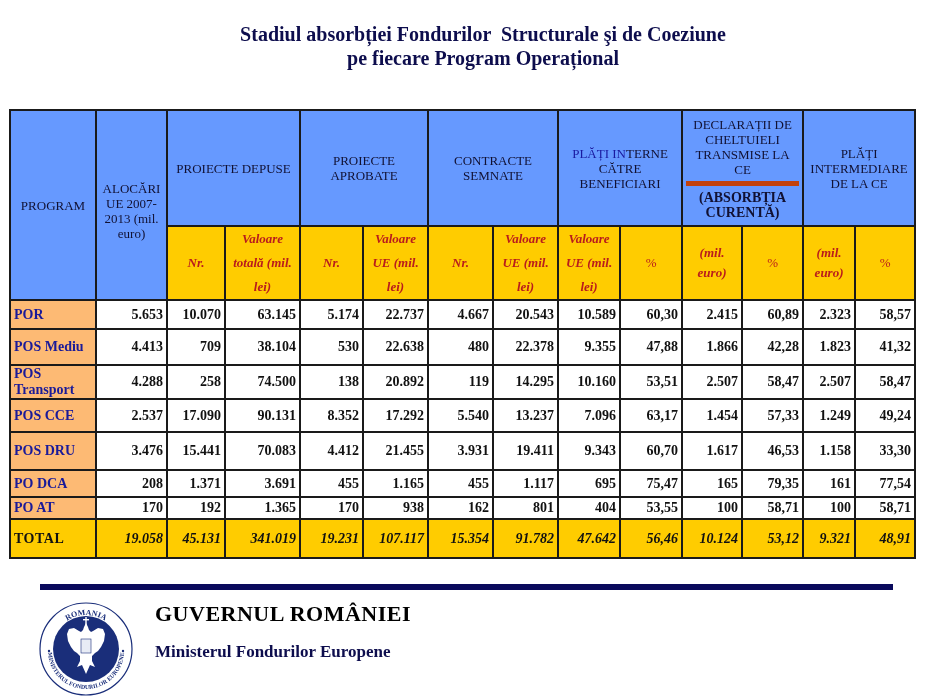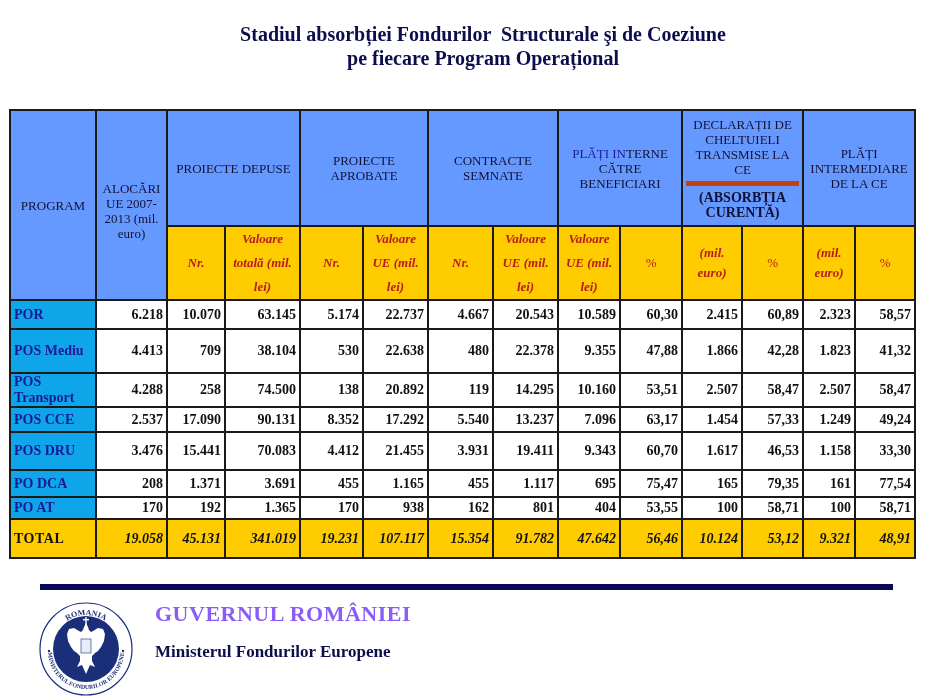--- a/index.html
+++ b/index.html
@@ -41,38 +41,38 @@
       text-align: center; vertical-align: middle;
     }
     th.hy.pct { font-weight: normal; font-style: normal; }
     th.hy.small { line-height: 20px; }
     .blue-part { color: #1a1aa0; }
     .decl-top { display: block; padding-bottom: 4px; border-bottom: 5px solid #c2410c; }
     .decl-bot { display: block; font-weight: bold; padding-top: 4px; font-size: 14px; }
 
     td.prog {
       color: #1a1a99; font-weight: bold; font-size: 14px; line-height: 16px;
-      text-align: left; vertical-align: middle; background: #0ea5e9;
+      text-align: left; vertical-align: middle; background: #fdba74;
     }
     td.num {
       color: #111; font-weight: bold; font-size: 14px;
       text-align: right; vertical-align: middle; background: #fff;
     }
     tr.total td { background: #ffcc00; }
     tr.total td.prog { color: #111; letter-spacing: 0.5px; }
     tr.total td.num { font-style: italic; }
 
     .footer-bar {
       position: absolute; left: 40px; top: 584px; width: 853px; height: 6px;
       background: #0a0a5c;
     }
     .seal { position: absolute; left: 38px; top: 601px; width: 96px; height: 96px; }
     .gov {
       position: absolute; left: 155px; top: 601px;
-      color: #8b5cf6; font-weight: bold; font-size: 22px; letter-spacing: 0.5px;
+      color: #000000; font-weight: bold; font-size: 22px; letter-spacing: 0.5px;
     }
     .ministry {
       position: absolute; left: 155px; top: 642px;
       color: #0d0d4d; font-weight: bold; font-size: 17px;
     }
   </style>
 </head>
 <body>
 
 <div class="page">
@@ -124,35 +124,35 @@
         <th class="hy pct">%</th>
         <th class="hy small">(mil. euro)</th>
         <th class="hy pct">%</th>
         <th class="hy small">(mil. euro)</th>
         <th class="hy pct">%</th>
       </tr>
     </thead>
     <tbody id="tbody">
       <tr style="height:29px">
           <td class="prog">POR</td>
-          <td class="num">6.218</td>
+          <td class="num">5.653</td>
           <td class="num">10.070</td>
           <td class="num">63.145</td>
           <td class="num">5.174</td>
           <td class="num">22.737</td>
           <td class="num">4.667</td>
           <td class="num">20.543</td>
           <td class="num">10.589</td>
           <td class="num">60,30</td>
           <td class="num">2.415</td>
           <td class="num">60,89</td>
           <td class="num">2.323</td>
           <td class="num">58,57</td>
         </tr>
-      <tr style="height:44px">
+      <tr style="height:36px">
           <td class="prog">POS Mediu</td>
           <td class="num">4.413</td>
           <td class="num">709</td>
           <td class="num">38.104</td>
           <td class="num">530</td>
           <td class="num">22.638</td>
           <td class="num">480</td>
           <td class="num">22.378</td>
           <td class="num">9.355</td>
           <td class="num">47,88</td>
@@ -170,21 +170,21 @@
           <td class="num">20.892</td>
           <td class="num">119</td>
           <td class="num">14.295</td>
           <td class="num">10.160</td>
           <td class="num">53,51</td>
           <td class="num">2.507</td>
           <td class="num">58,47</td>
           <td class="num">2.507</td>
           <td class="num">58,47</td>
         </tr>
-      <tr style="height:25px">
+      <tr style="height:33px">
           <td class="prog">POS CCE</td>
           <td class="num">2.537</td>
           <td class="num">17.090</td>
           <td class="num">90.131</td>
           <td class="num">8.352</td>
           <td class="num">17.292</td>
           <td class="num">5.540</td>
           <td class="num">13.237</td>
           <td class="num">7.096</td>
           <td class="num">63,17</td>

